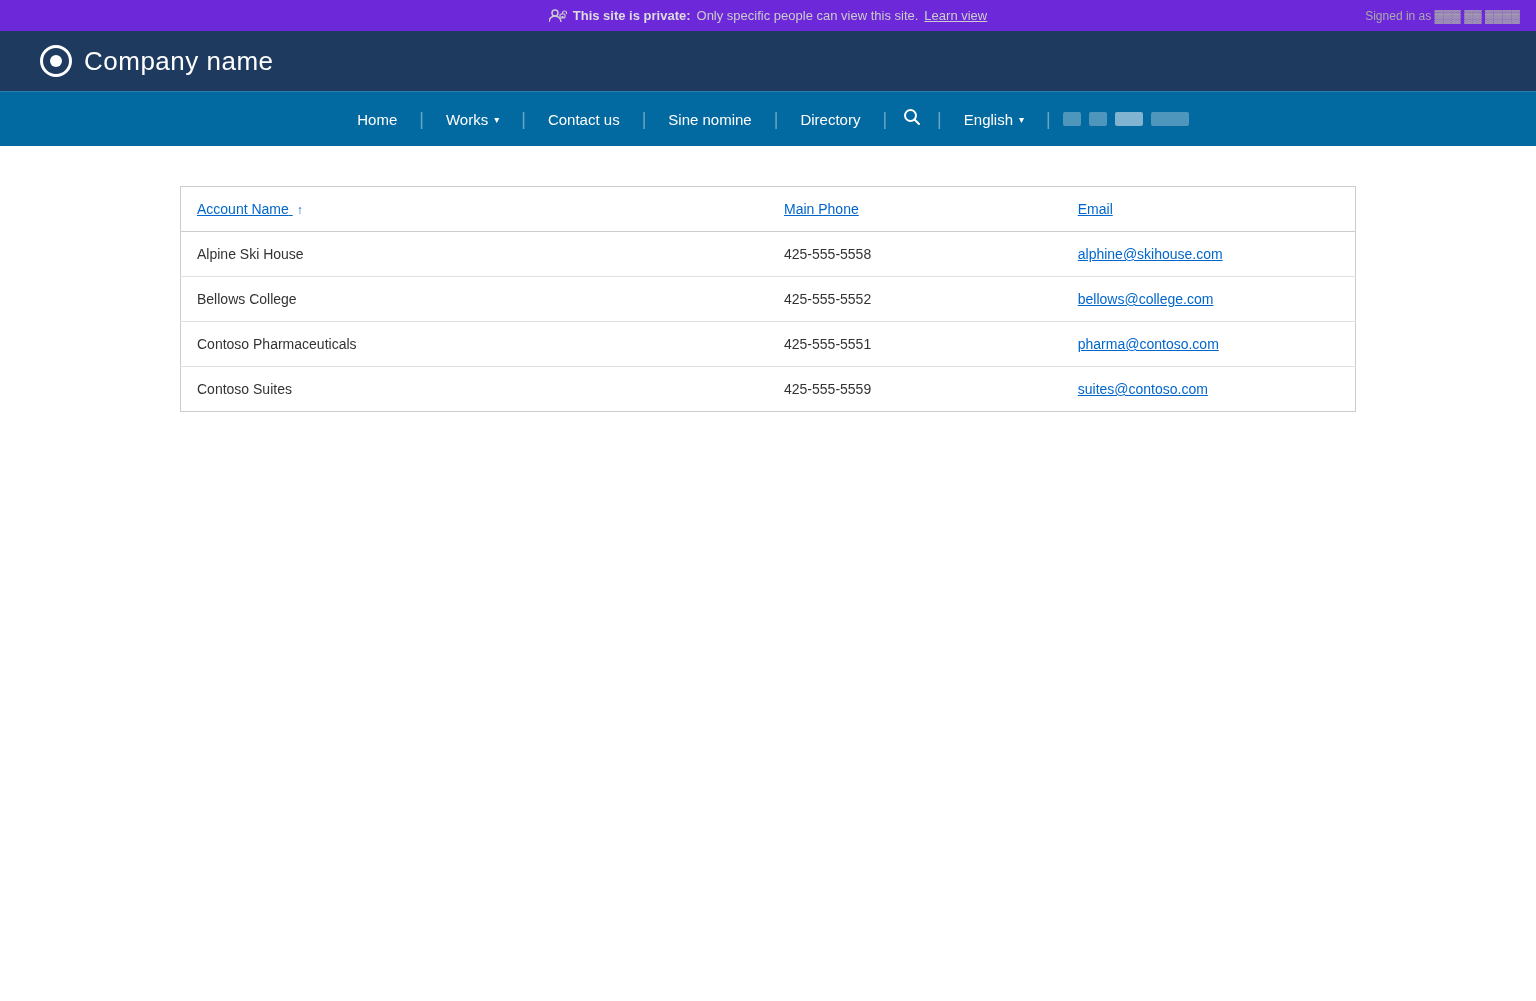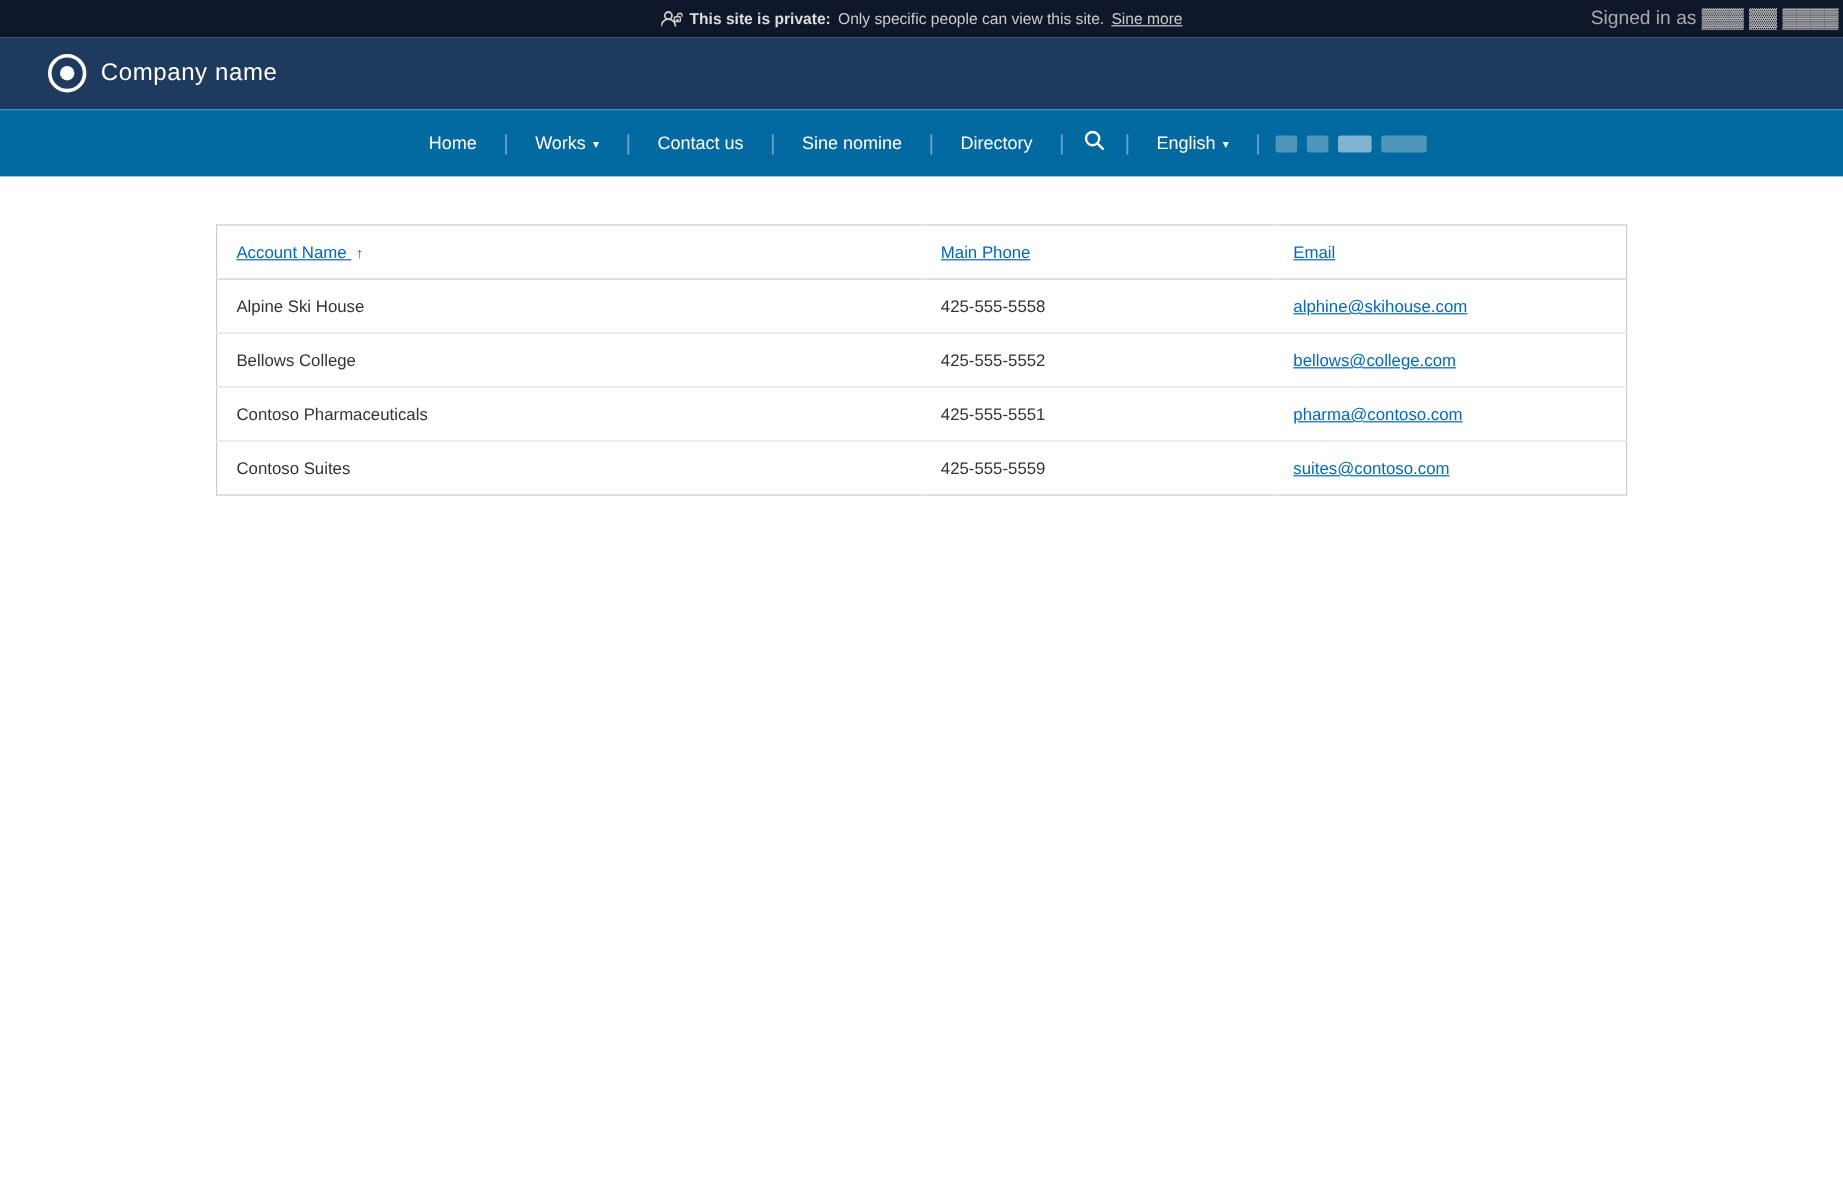--- a/index.html
+++ b/index.html
@@ -1,33 +1,33 @@
 <!DOCTYPE html>
 <html><head>
   <meta charset="utf-8">
   <style>
     * { margin: 0; padding: 0; box-sizing: border-box; }
     body { font-family: -apple-system, BlinkMacSystemFont, 'Segoe UI', Arial, sans-serif; font-size: 14px; background: #fff; }
 
     
     .top-banner {
-      background: #0f172a;
+      background: #6d28d9;
       color: #ccc;
       text-align: center;
       padding: 8px 16px;
       font-size: 13px;
       display: flex;
       justify-content: center;
       align-items: center;
       position: relative;
     }
     .top-banner .signed-in {
       position: absolute;
-      right: 4px;
-      font-size: 16px;
+      right: 16px;
+      font-size: 12px;
       color: #aaa;
     }
     .top-banner .banner-text {
       display: flex;
       align-items: center;
       gap: 6px;
     }
     .top-banner .banner-text strong {
       color: #ddd;
     }
@@ -61,21 +61,21 @@
       font-size: 10px;
     }
     .logo-icon-inner {
       width: 12px;
       height: 12px;
       border-radius: 50%;
       background: #fff;
     }
     .site-title {
       color: #fff;
-      font-size: 20px;
+      font-size: 26px;
       font-weight: 400;
       letter-spacing: 0.5px;
     }
 
     
     .site-nav {
       background: #0369a1;
       border-top: 1px solid rgba(255,255,255,0.15);
       display: flex;
       align-items: center;
@@ -194,21 +194,21 @@
   <div class="banner-text">
     <svg width="18" height="14" viewBox="0 0 18 14" fill="none" xmlns="http://www.w3.org/2000/svg">
       <circle cx="6" cy="4" r="3" stroke="#ccc" stroke-width="1.5" fill="none"></circle>
       <path d="M0 13c0-3.3 2.7-6 6-6s6 2.7 6 6" stroke="#ccc" stroke-width="1.5" fill="none"></path>
       <rect x="11" y="5" width="5" height="4" rx="1" stroke="#ccc" stroke-width="1.2" fill="none"></rect>
       <rect x="12.5" y="7" width="2" height="2" fill="#ccc"></rect>
       <path d="M13.5 5V4a2 2 0 014 0v1" stroke="#ccc" stroke-width="1.2" fill="none"></path>
     </svg>
     <strong>This site is private:</strong>
     <span>Only specific people can view this site.</span>
-    <a href="#">Sine more</a>
+    <a href="#">Learn view</a>
   </div>
   <div class="signed-in">
     <span>Signed in as</span>
     <span> ▓▓▓ ▓▓ ▓▓▓▓</span>
   </div>
 </div>
 
 <div class="site-header">
   <div class="site-logo">
     <div class="logo-icon">

